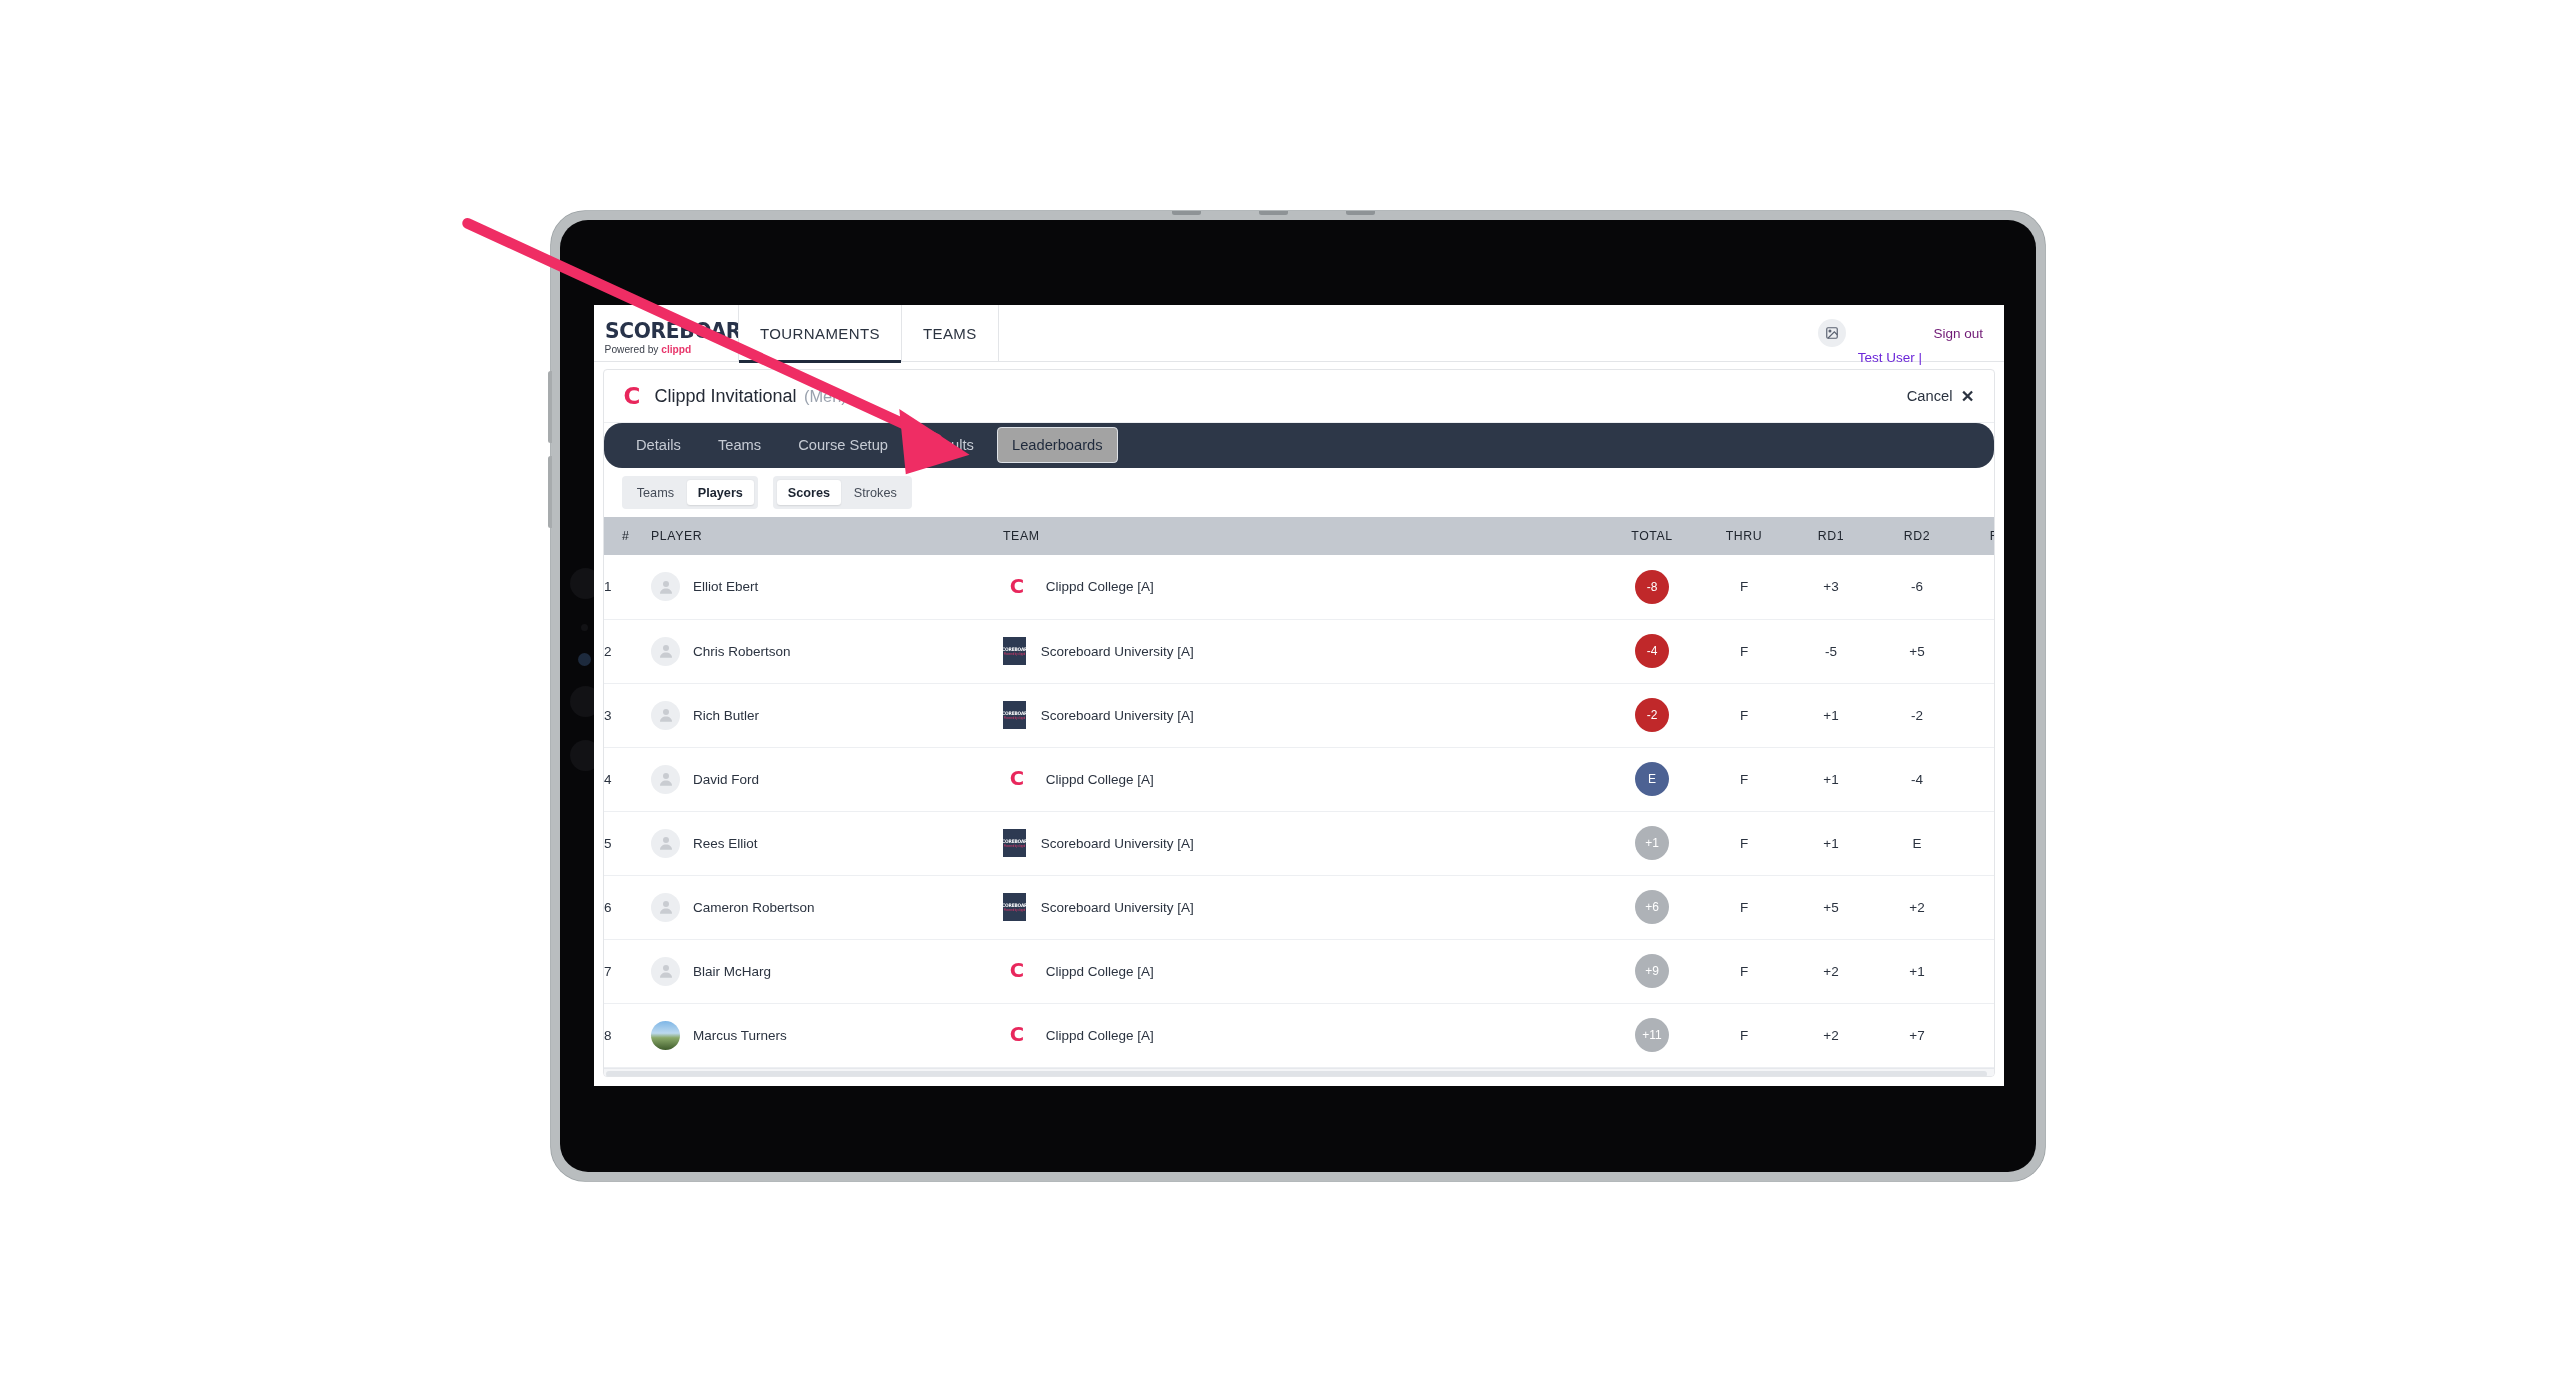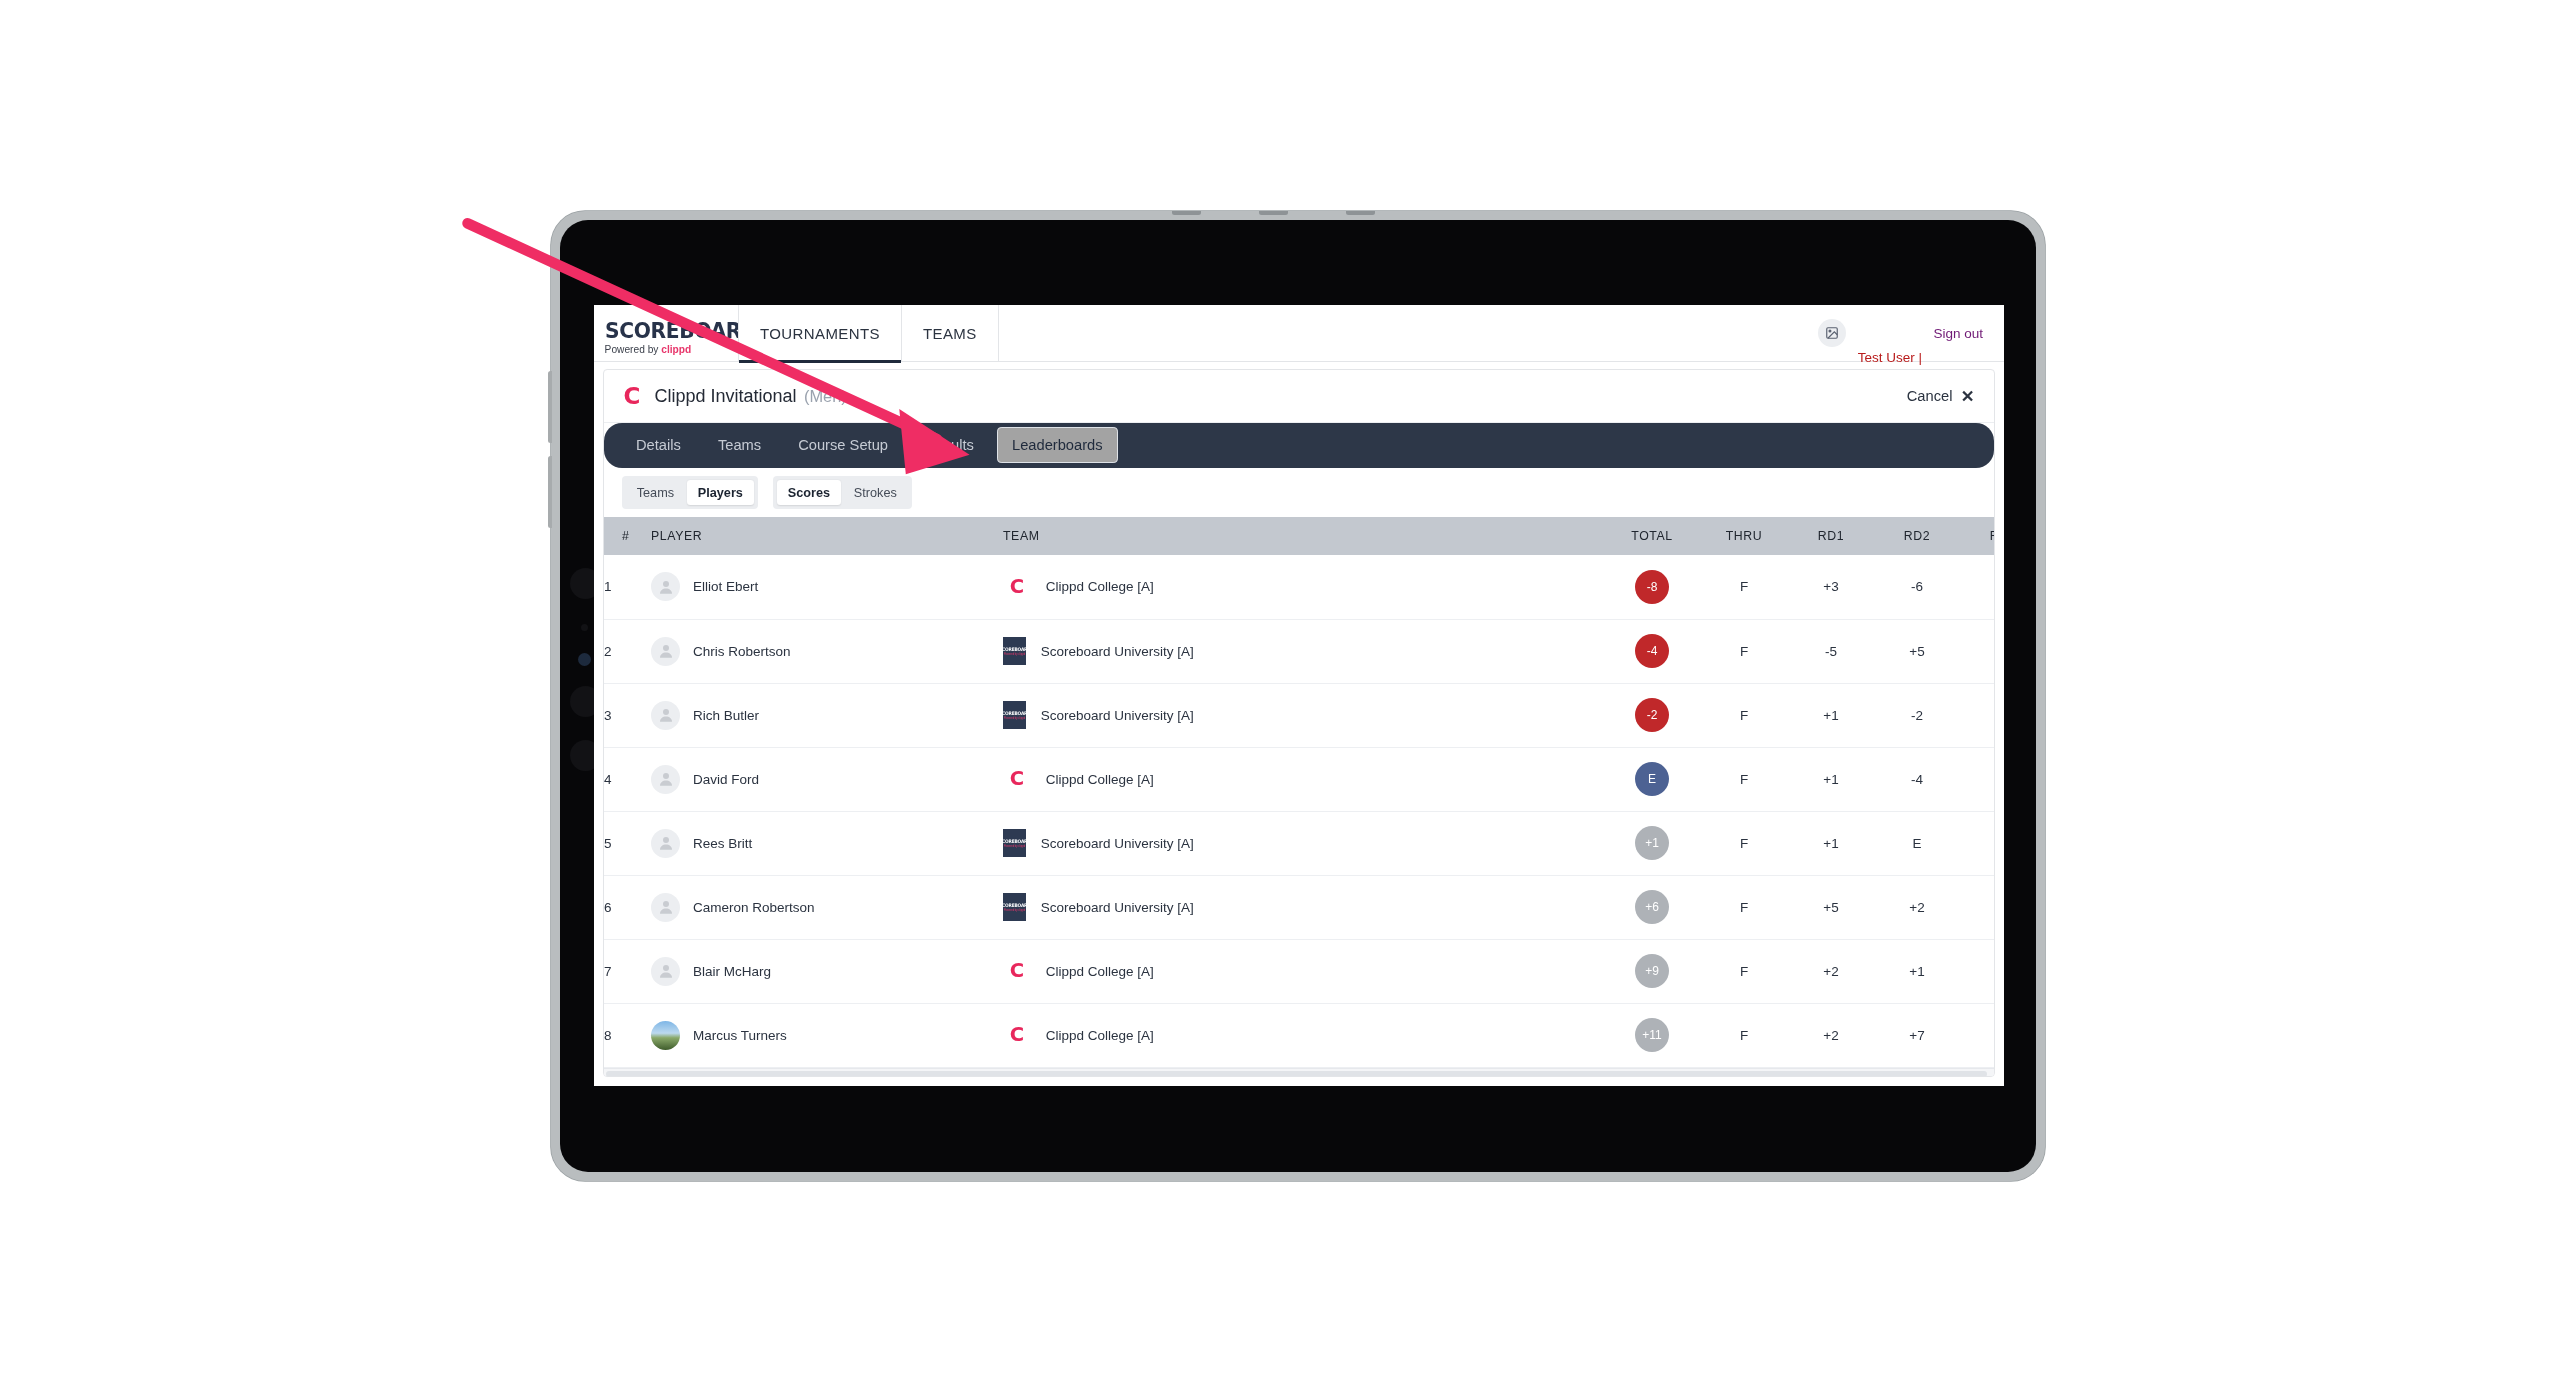--- a/index.html
+++ b/index.html
@@ -158,21 +158,21 @@
     padding-right: 21px;
   }
   #user-avatar {
     width: 28px; height: 28px;
     border-radius: 50%;
     background: #eceef1;
     display: flex;
     align-items: center;
     justify-content: center;
   }
-  #user-name { font-size: 13.5px; color: #b91c1c; margin-top: 48px; }
+  #user-name { font-size: 13.5px; color: #6d28d9; margin-top: 48px; }
   #signout { font-size: 13.5px; color: #701a75; }
 
   
   #card {
     margin: 7.4px 9px 0 9px;
     border: 0.8px solid #e3e5e8;
     border-radius: 4.1px;
     background: #ffffff;
     height: 708px;
     display: flex;
@@ -568,21 +568,21 @@
               <tr>
                 <td class="cell-rank">5</td>
                 <td>
                   <div class="cell-player">
                     <div class="avatar">
                       <svg width="18" height="18" viewBox="0 0 24 24" fill="#c9ccd1">
                         <circle cx="12" cy="8" r="4"></circle>
                         <path d="M4 21c0-4.4 3.6-7 8-7s8 2.6 8 7z"></path>
                       </svg>
                     </div>
-                    <span>Rees Britt</span>
+                    <span>Rees Elliot</span>
                   </div>
                 </td>
                 <td>
                   <div class="cell-team">
                     <span class="team-logo-sq">
                       <span class="sq-w">SCOREBOARD</span>
                       <span class="sq-s">Powered by clippd</span>
                     </span>
                     <span class="team-name">Scoreboard University [A]</span>
                   </div>

